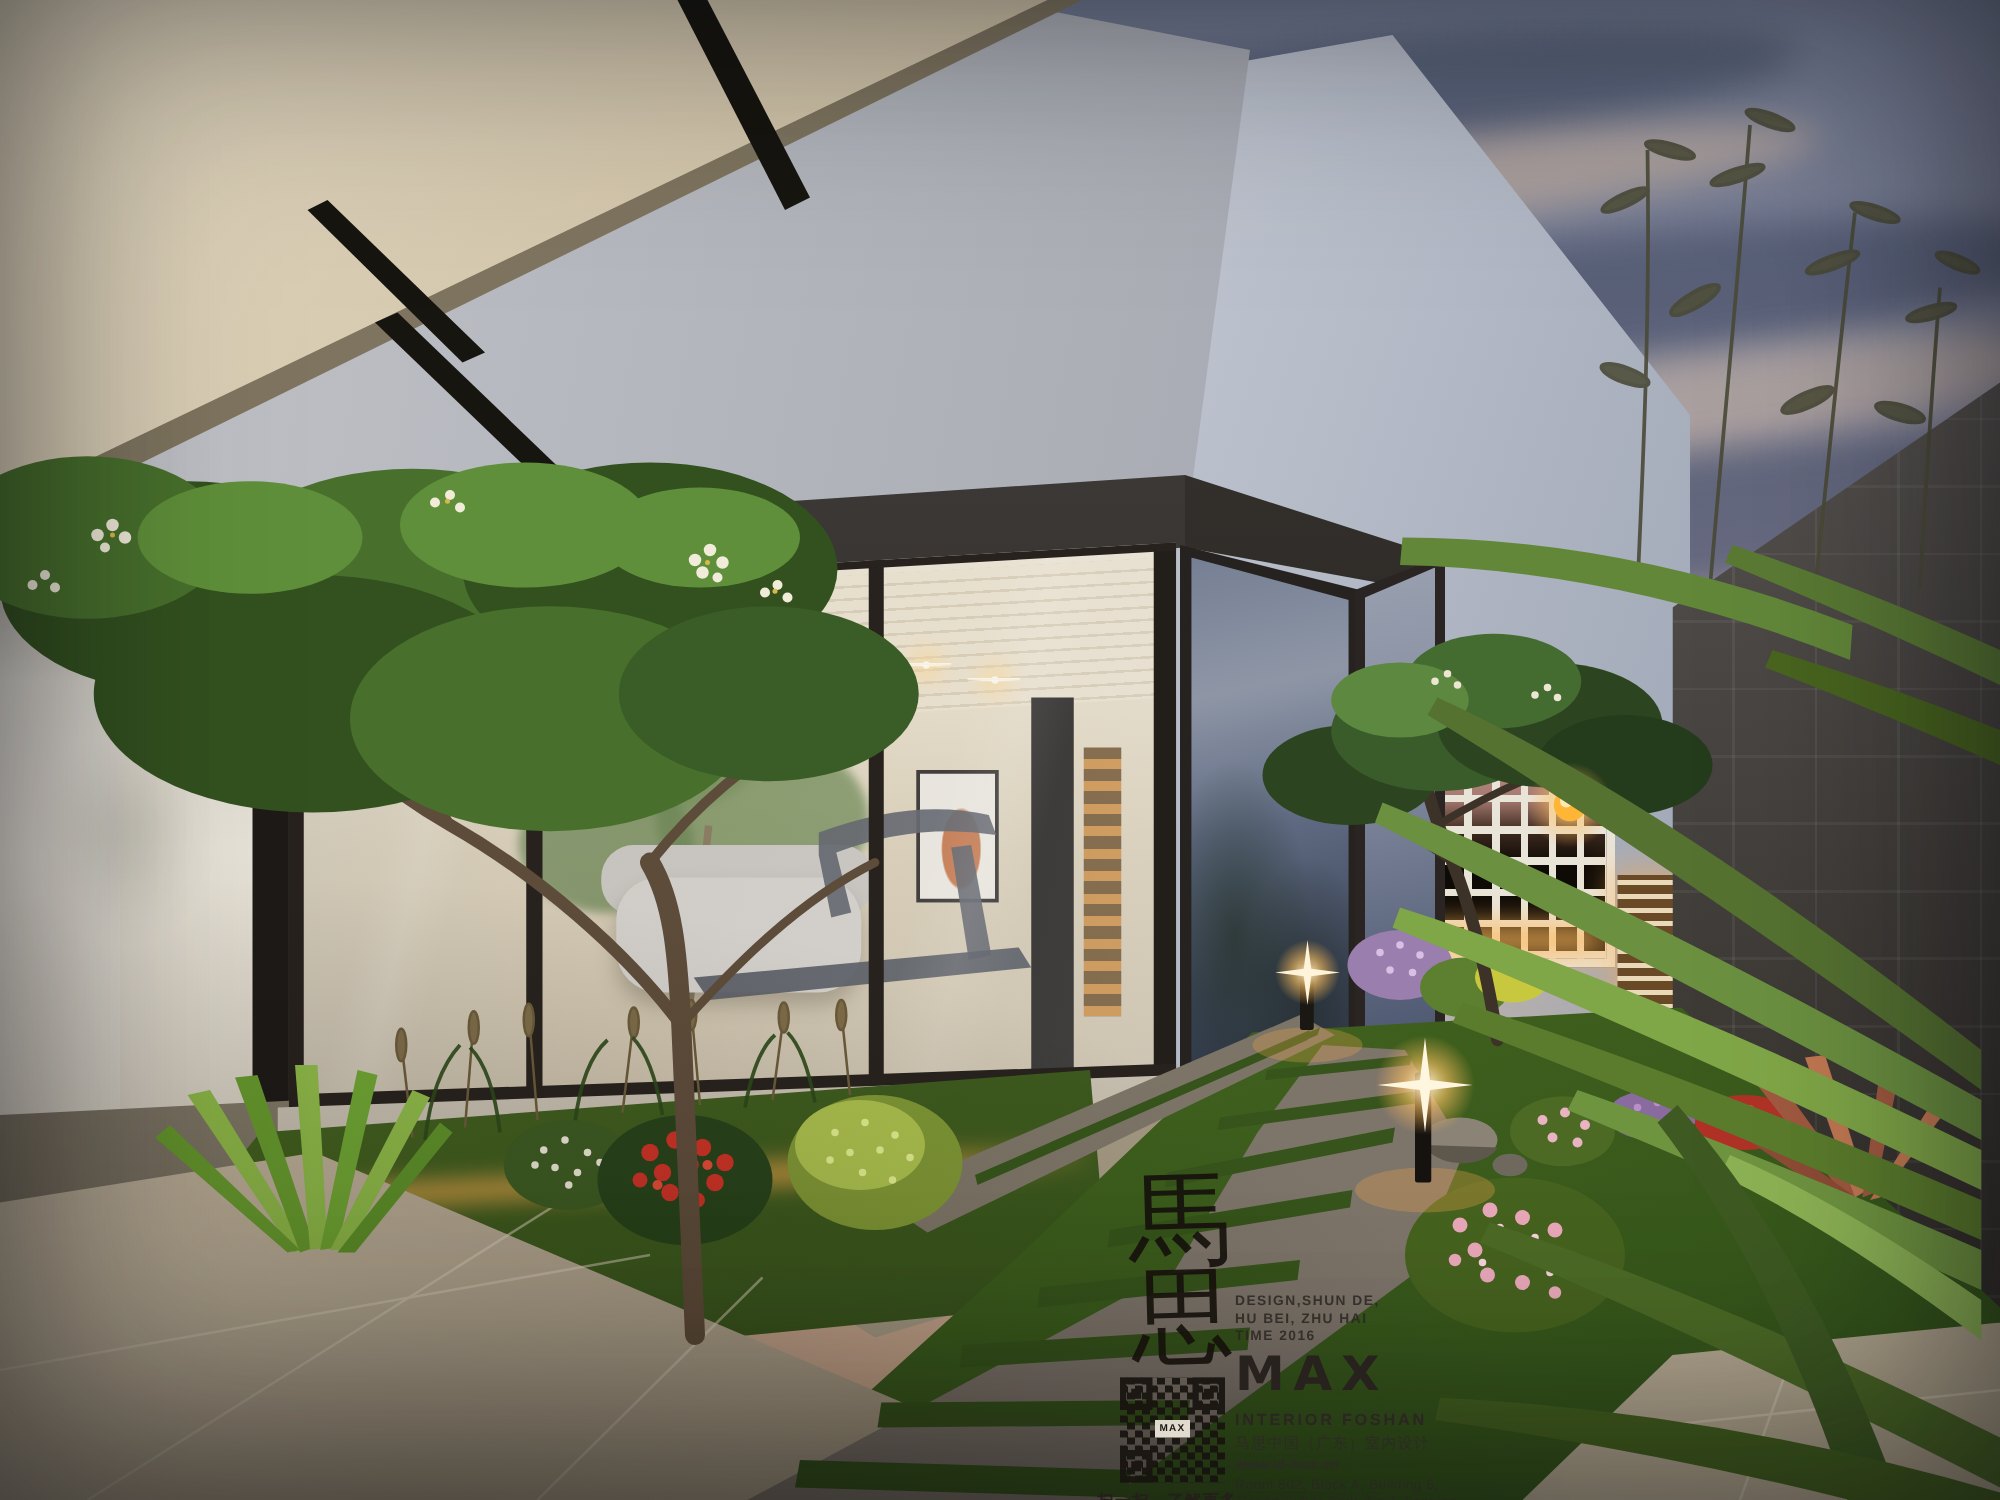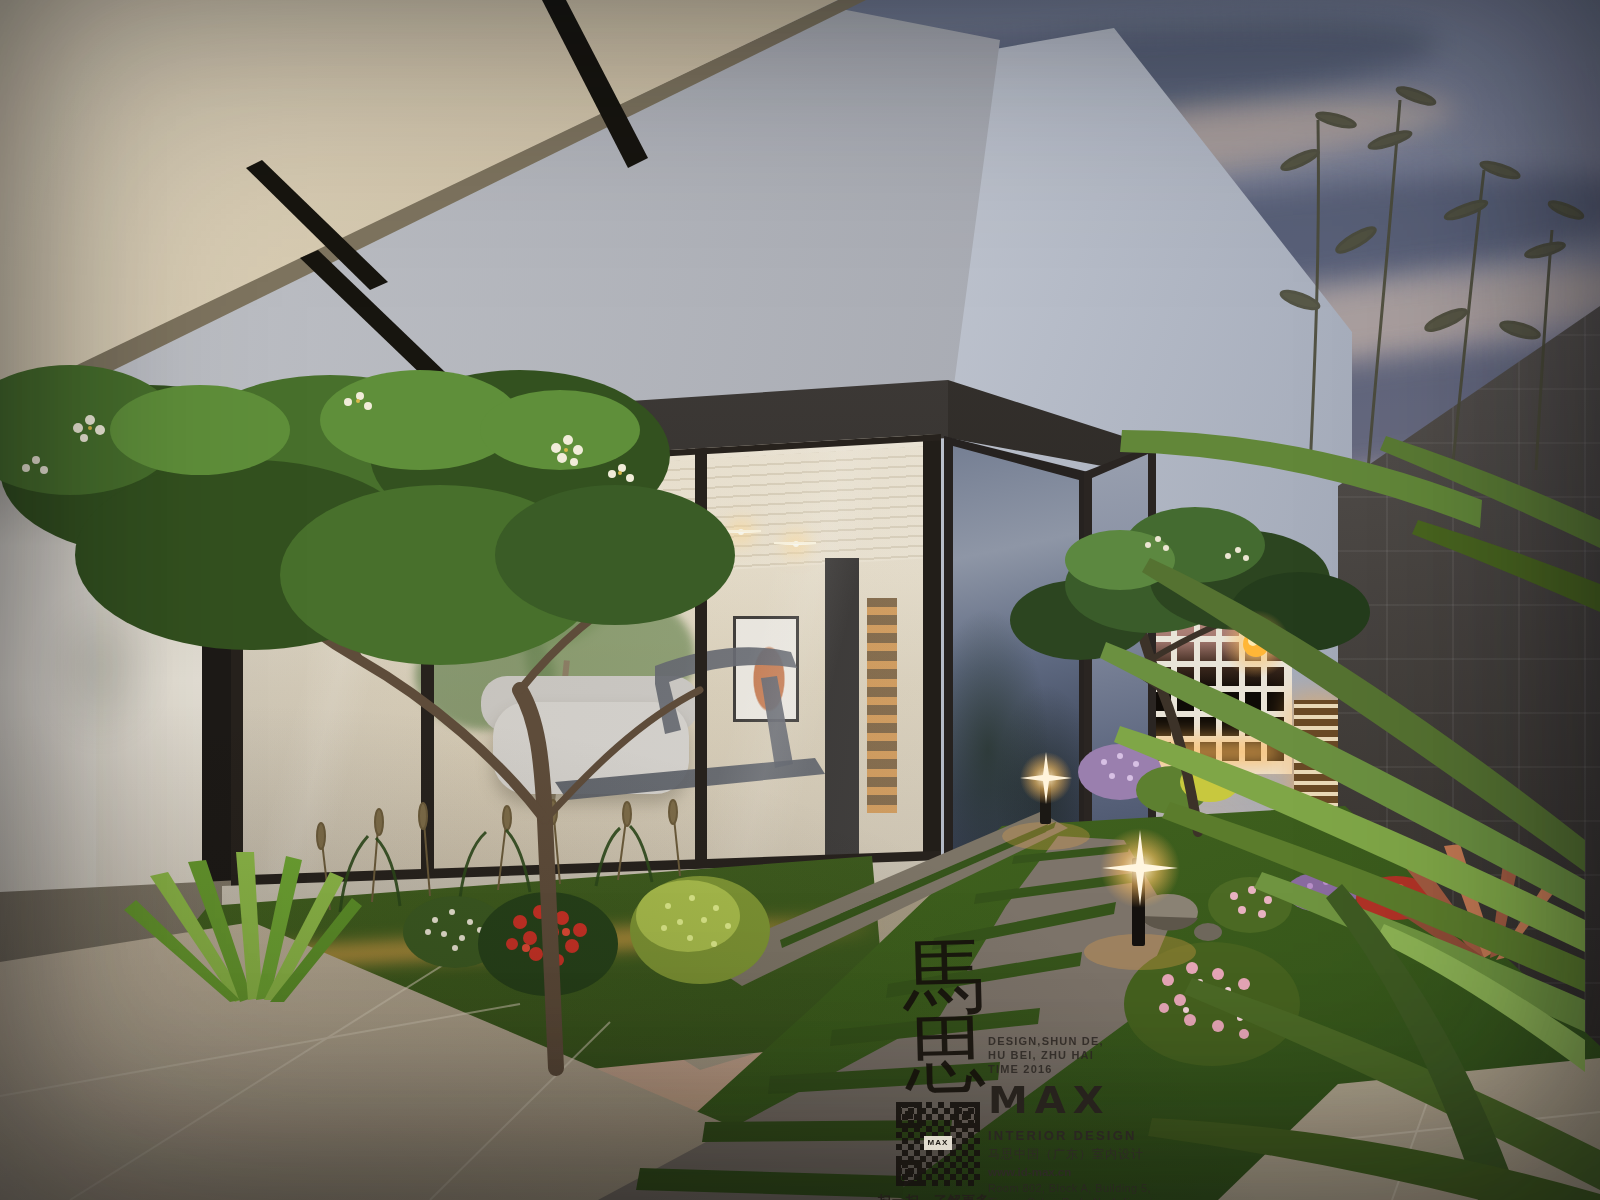--- a/index.html
+++ b/index.html
@@ -483,21 +483,21 @@
                 font-size:82px;line-height:.94;color:rgba(22,17,12,.92);transform:rotate(-1.5deg);">
       <div>馬</div>
       <div>思</div>
     </div>
     <div class="abs" style="left:128px;top:104px;width:210px;">
       <div class="wm-small" style="letter-spacing:1.2px;">DESIGN,SHUN DE,</div>
       <div class="wm-small" style="letter-spacing:1.2px;">HU BEI, ZHU HAI</div>
       <div class="wm-small" style="letter-spacing:1.2px;">TIME 2016</div>
       <div style="margin-top:2px;font-size:40px;font-weight:800;letter-spacing:7px;color:#27221d;
                   font-family:'DejaVu Sans','Liberation Sans',sans-serif;transform:scaleY(.95);transform-origin:left top;">MAX</div>
-      <div style="margin-top:4px;font-size:13px;font-weight:bold;letter-spacing:2.2px;color:#2b2622;">INTERIOR DESIGN</div>
+      <div style="margin-top:4px;font-size:13px;font-weight:bold;letter-spacing:2.2px;color:#2b2622;">INTERIOR FOSHAN</div>
       <div style="margin-top:3px;font-size:12px;letter-spacing:1px;color:#2e2a25;">马思中国（广东）室内设计</div>
       <div style="margin-top:3px;font-size:11.5px;font-weight:bold;color:#2e2a25;">www.id-max.cn</div>
       <div class="wm-small" style="margin-top:3px;font-weight:normal;">Room 802, Block A, Building 5,</div>
       <div class="wm-small" style="font-weight:normal;">Tianan Cyber Park, No.1 Jianping</div>
 
     </div>
     <div class="qr" style="left:36px;top:172px;width:84px;height:84px;">
       <span class="finder" style="left:0;top:0;"></span>
       <span class="finder" style="right:0;top:0;"></span>
       <span class="finder" style="left:0;bottom:0;"></span>

